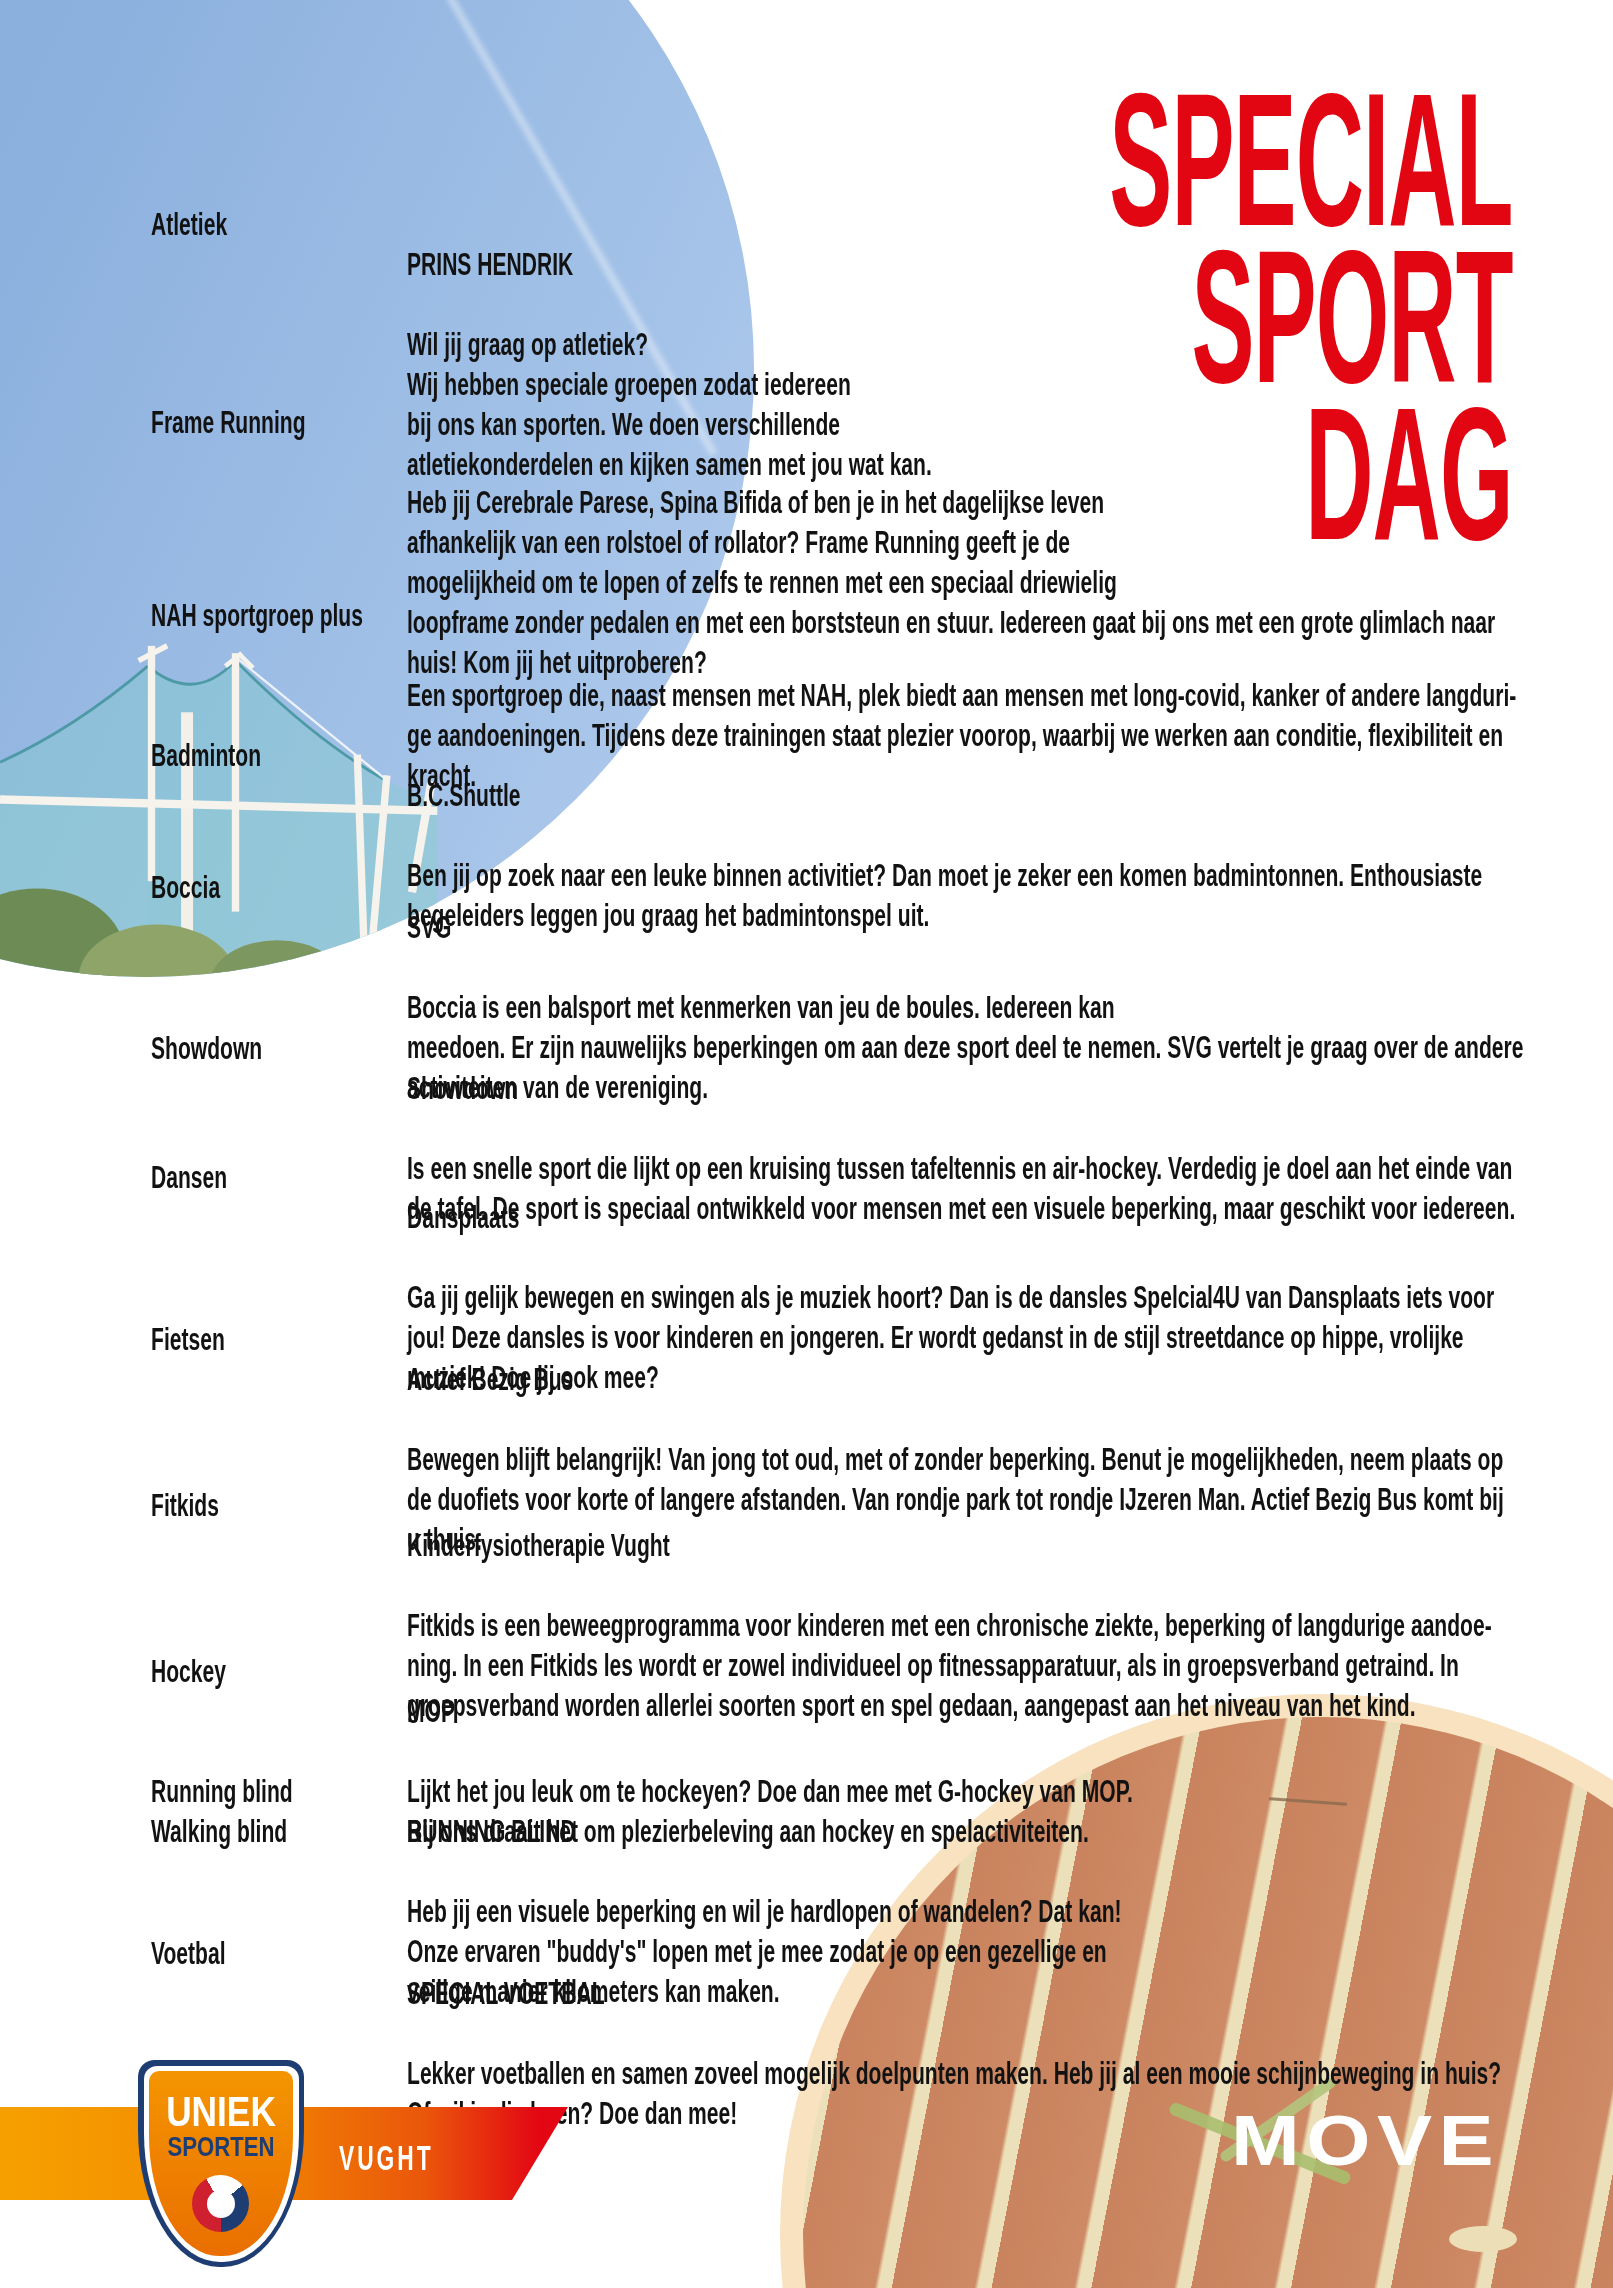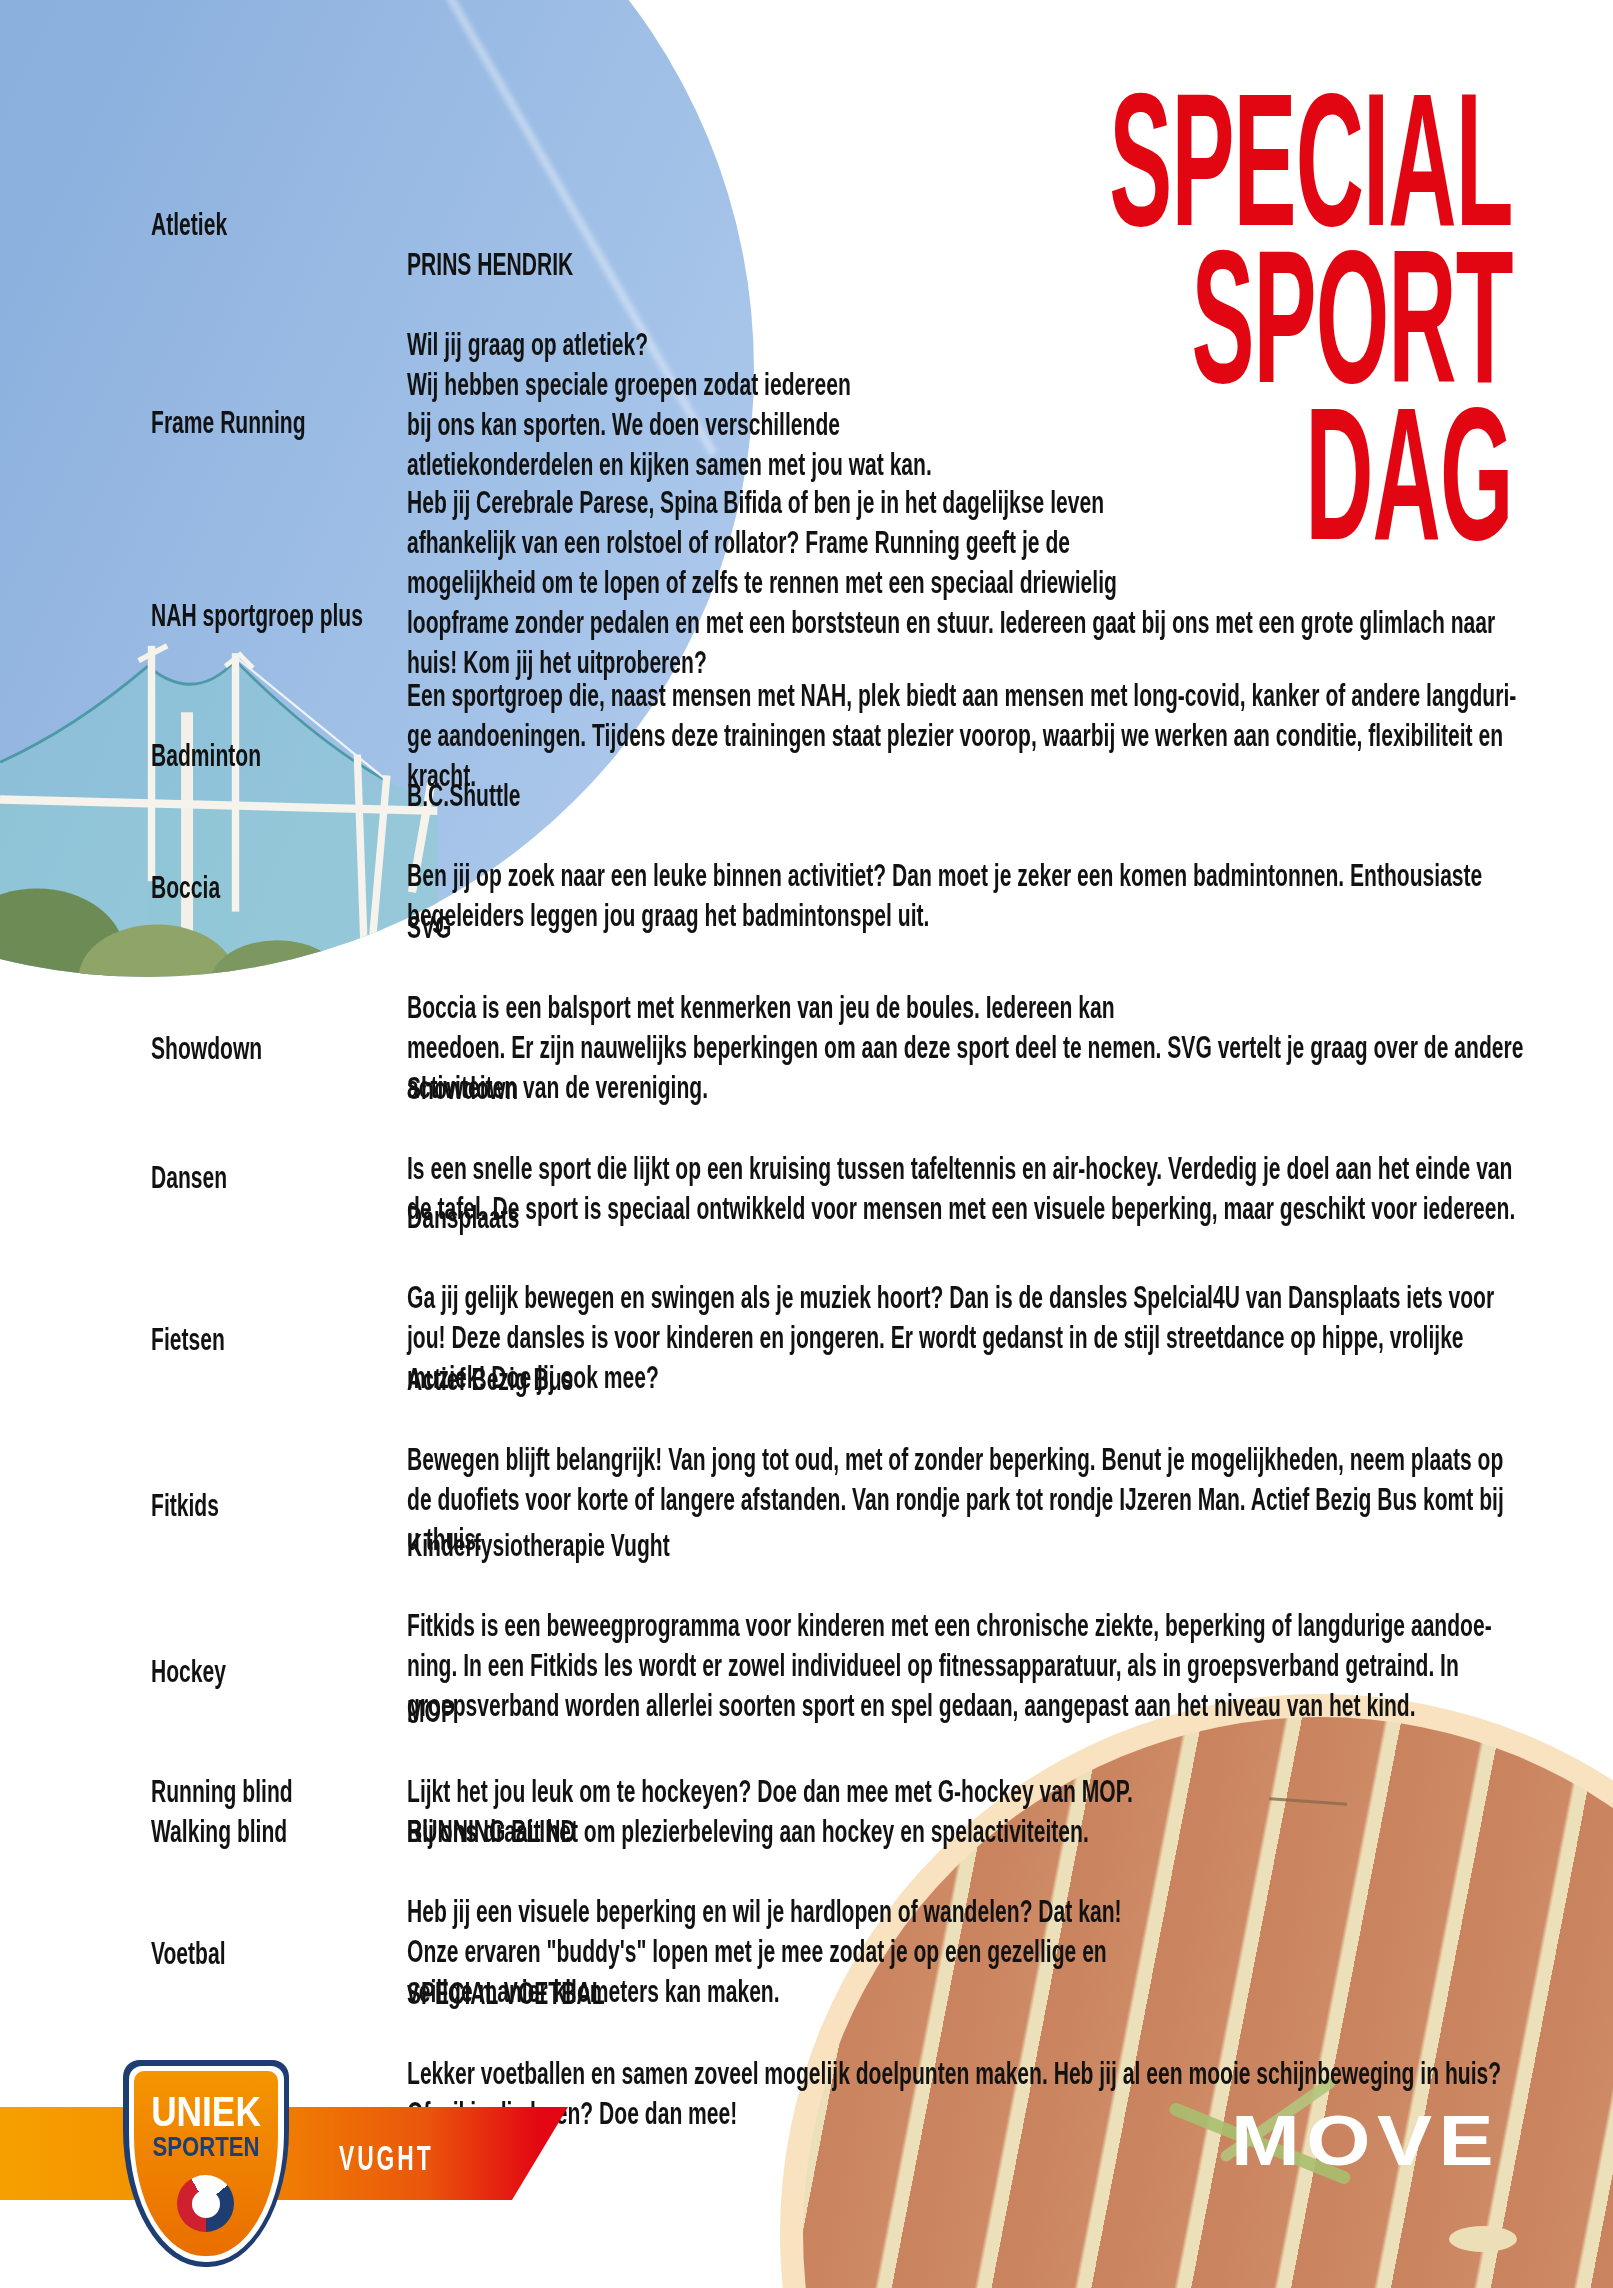--- a/index.html
+++ b/index.html
@@ -66,21 +66,21 @@
     position:absolute;left:0;top:2107px;width:568px;height:93px;
     background:linear-gradient(90deg,#f6a000 0%,#f28c00 40%,#ea560b 75%,#e30613 95%);
     clip-path:polygon(0 0,100% 0,calc(100% - 56px) 100%,0 100%);
   }
   .vught{
     position:absolute;left:339px;top:2138px;
     color:#ffffff;font-weight:700;font-size:35px;letter-spacing:4.6px;
     transform:scaleX(.65);transform-origin:left top;
   }
   .shield{
-    position:absolute;left:123px;top:2060px;width:166px;height:207px;
+    position:absolute;left:138px;top:2060px;width:166px;height:207px;
     background:#1e3d72;
     border-radius:16.6px 16.6px 81px 81px / 16.6px 16.6px 138px 138px;
   }
   .shield .inner-white{
     position:absolute;inset:5.5px;background:#ffffff;
     border-radius:13px 13px 76px 76px / 13px 13px 129px 129px;
   }
   .shield .inner-orange{
     position:absolute;inset:11px;
     background:linear-gradient(180deg,#f49500 0%,#ee7d00 60%,#e96f00 100%);

